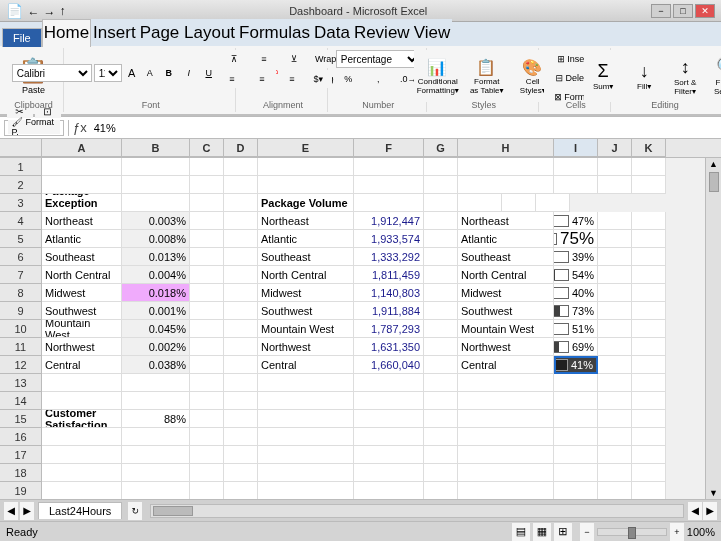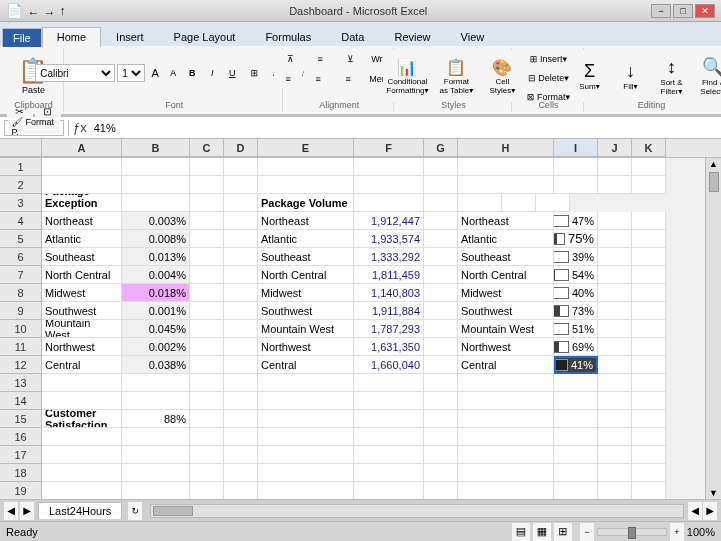--- a/index.html
+++ b/index.html
@@ -15,21 +15,21 @@
       padding: 0 6px;
       border-bottom: 1px solid #aaa;
     }
     .title-bar-text { font-size: 11px; font-weight: normal; color: #333; flex: 1; text-align: center; }
     .title-bar-controls { display: flex; gap: 2px; }
     .title-btn { width: 20px; height: 14px; background: #d0d0d0; border: 1px solid #999; font-size: 9px; display: flex; align-items: center; justify-content: center; cursor: pointer; }
 
     
     .ribbon { background: #f5f5f5; border-bottom: 1px solid #bbb; }
     .ribbon-tabs { display: flex; background: #dce6f0; height: 24px; align-items: flex-end; padding-left: 2px; }
-    .ribbon-tab { padding: 3px 14px; font-size: 11px; cursor: pointer; background: #dce6f0; border: 1px solid transparent; border-bottom: none; }
+    .ribbon-tab { padding: 3px 1px; font-size: 17px; cursor: pointer; background: #dce6f0; border: 1px solid transparent; border-bottom: none; }
     .ribbon-tab.active { background: #f5f5f5; border-color: #bbb; border-bottom-color: #f5f5f5; color: #000; margin-bottom: -1px; padding-bottom: 4px; }
     .ribbon-content { display: flex; padding: 2px 4px; background: #f5f5f5; border-bottom: 2px solid #bfbfbf; align-items: stretch; gap: 2px; height: 70px; }
     .ribbon-group { display: flex; flex-direction: column; align-items: center; justify-content: flex-start; border-right: 1px solid #ddd; padding: 2px 6px; min-width: 50px; position: relative; }
     .ribbon-group-label { font-size: 9px; color: #666; position: absolute; bottom: 2px; left: 0; right: 0; text-align: center; }
     .ribbon-group-content { display: flex; align-items: center; gap: 2px; flex: 1; padding-bottom: 12px; }
     .rb-btn { background: #f5f5f5; border: 1px solid transparent; padding: 2px; cursor: pointer; display: flex; flex-direction: column; align-items: center; justify-content: center; font-size: 9px; min-width: 28px; height: 54px; }
     .rb-btn-small { height: 18px; width: 28px; font-size: 9px; display: flex; align-items: center; justify-content: center; background: #f5f5f5; border: 1px solid transparent; cursor: pointer; padding: 1px 3px; }
 
     
     .formula-bar { display: flex; align-items: center; background: #fff; border-bottom: 1px solid #bbb; height: 22px; padding: 0 4px; gap: 4px; }
@@ -139,20 +139,38 @@
         <div style="display:flex;gap:2px;">
           <div class="rb-btn-small">≡</div>
           <div class="rb-btn-small">≡</div>
           <div class="rb-btn-small">≡</div>
           <div class="rb-btn-small" style="width:40px;font-size:9px;">Merge▾</div>
         </div>
       </div>
       <span class="ribbon-group-label">Alignment</span>
     </div>
 
+    <div class="ribbon-group" style="min-width:90px;">
+      <div class="ribbon-group-content" style="flex-direction:column;gap:2px;padding-bottom:14px;">
+        <select class="num-format-select" style="width:85px;height:18px;">
+          <option>Percentage</option>
+          <option>General</option>
+          <option>Number</option>
+          <option>Currency</option>
+        </select>
+        <div style="display:flex;gap:2px;align-items:center;">
+          <div class="rb-btn-small">$▾</div>
+          <div class="rb-btn-small">%</div>
+          <div class="rb-btn-small">,</div>
+          <div class="rb-btn-small" style="font-size:9px;">.0→</div>
+          <div class="rb-btn-small" style="font-size:9px;">←.0</div>
+        </div>
+      </div>
+      <span class="ribbon-group-label">Number</span>
+    </div>
 
     <div class="ribbon-group" style="min-width:110px;">
       <div class="ribbon-group-content" style="flex-direction:row;gap:4px;align-items:center;padding-bottom:14px;">
         <div class="rb-btn" style="height:52px;width:48px;">
           <div style="font-size:16px;">📊</div>
           <span style="font-size:8px;text-align:center;">Conditional<br>Formatting▾</span>
         </div>
         <div class="rb-btn" style="height:52px;width:42px;">
           <div style="font-size:16px;">📋</div>
           <span style="font-size:8px;text-align:center;">Format<br>as Table▾</span>
@@ -311,21 +329,21 @@
             <div class="cell" style="width: 34px; min-width: 34px;"></div>
             <div class="cell" style="width: 96px; min-width: 96px;">Atlantic</div>
             <div class="cell" style="width: 70px; min-width: 70px; justify-content: flex-end; color: rgb(26, 26, 140);">1,933,574</div>
             <div class="cell" style="width: 34px; min-width: 34px;"></div>
             <div class="cell" style="width: 96px; min-width: 96px;">Atlantic</div>
             <div class="cell" style="width: 44px; min-width: 44px; justify-content: flex-end;">
               <div style="display: flex; align-items: center; gap: 3px; width: 100%; justify-content: flex-end;">
                 <div style="width: 30px; height: 12px; border: 1px solid rgb(102, 102, 102); background: rgb(255, 255, 255); position: relative; overflow: hidden; flex-shrink: 0;">
                   <div style="height: 100%; width: 75%; background: rgb(64, 64, 64);"></div>
                 </div>
-                <span style="font-size: 13px;">75%</span>
+                <span style="font-size: 17px;">75%</span>
               </div>
             </div>
             <div class="cell" style="width: 34px; min-width: 34px;"></div>
             <div class="cell" style="width: 34px; min-width: 34px;"></div>
           </div>
           <div class="grid-row">
             <div class="cell" style="width: 80px; min-width: 80px;">Southeast</div>
             <div class="cell" style="width: 68px; min-width: 68px; justify-content: flex-end; background: rgb(240, 240, 240);">0.013%</div>
             <div class="cell" style="width: 34px; min-width: 34px;"></div>
             <div class="cell" style="width: 34px; min-width: 34px;"></div>

